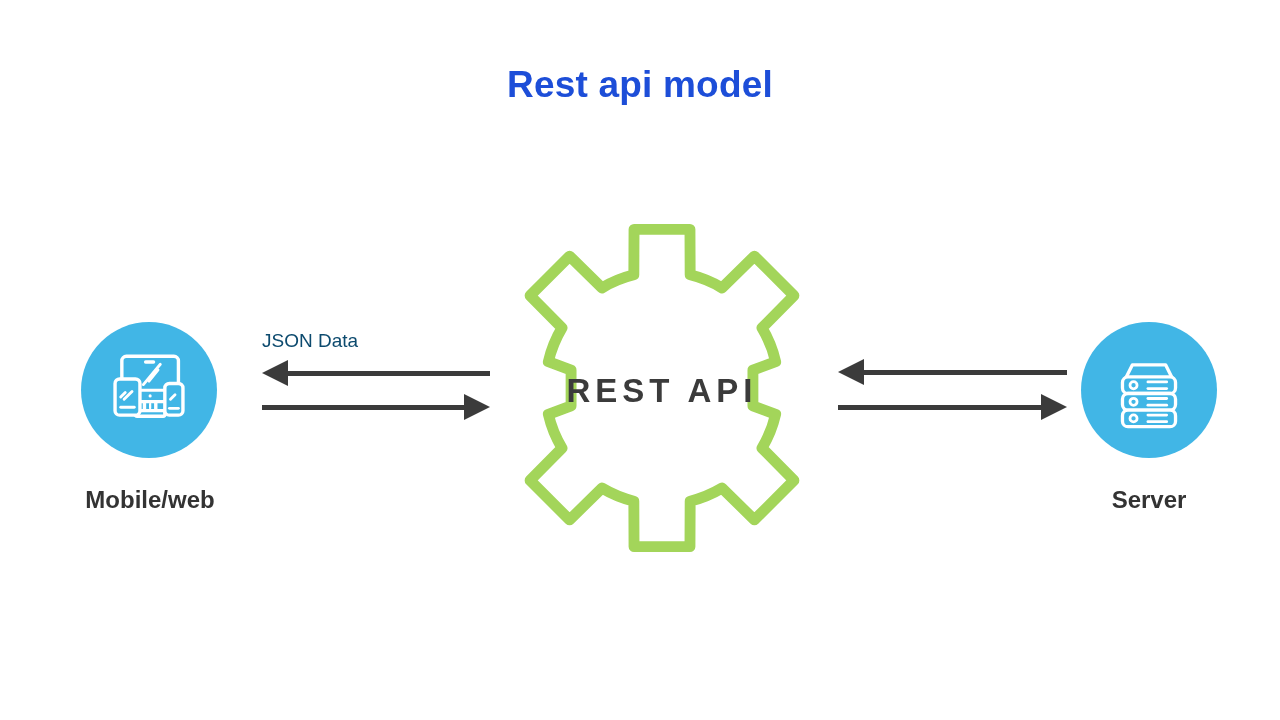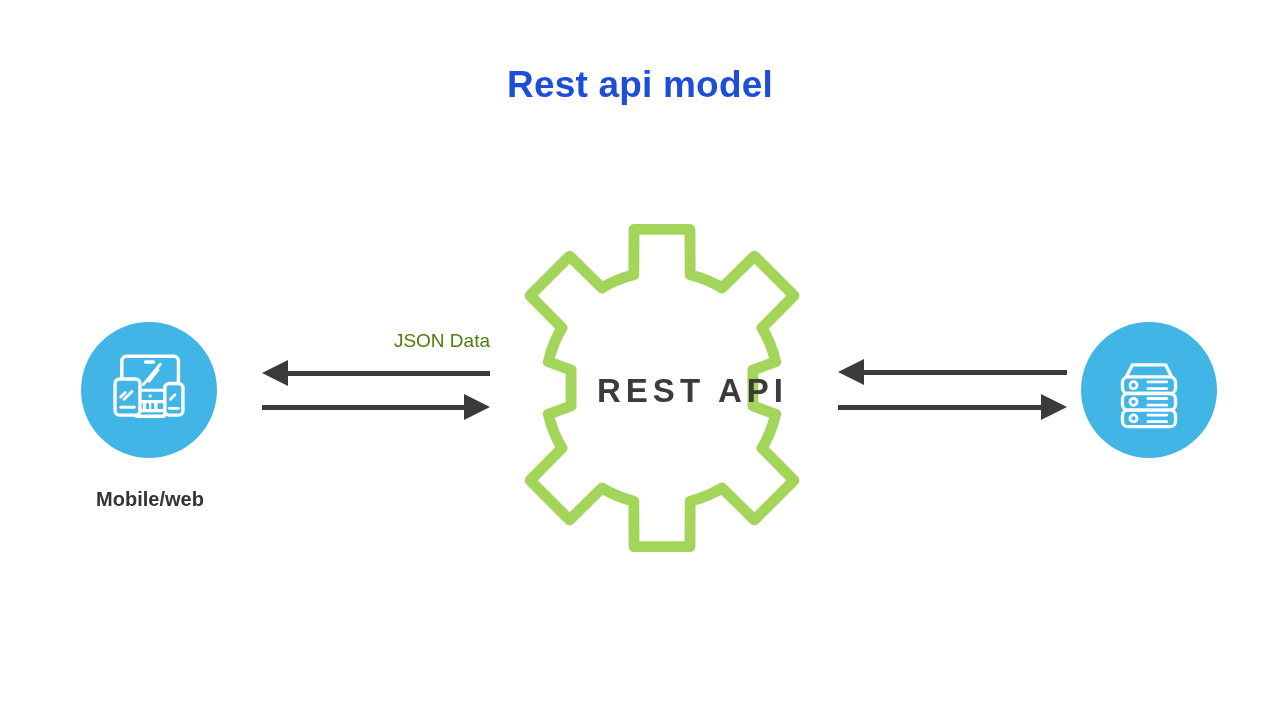--- a/index.html
+++ b/index.html
@@ -13,47 +13,47 @@
     letter-spacing:0.2px;
   }
   
   .node-circle {
     position:absolute; width:136px; height:136px; border-radius:50%;
     background:#41b6e6; display:flex; align-items:center; justify-content:center;
   }
   .client-circle { left:81px; top:322px; }
   .server-circle { left:1081px; top:322px; }
   .node-label {
-    position:absolute; text-align:center; font-size:20px; font-weight:bold;
+    position:absolute; text-align:center; font-size:24px; font-weight:bold;
     color:#333333; line-height:35px;
   }
   .client-label { left:10px; top:482px; width:280px; }
   .server-label { left:1029px; top:482px; width:240px; }
   
   .gear-svg { position:absolute; left:494px; top:220px; }
   .gear-label {
-    position:absolute; left:488px; top:372px; width:300px;
-    text-align:right; font-size:33px; font-weight:600; letter-spacing:5px;
+    position:absolute; left:512px; top:372px; width:300px;
+    text-align:center; font-size:33px; font-weight:600; letter-spacing:5px;
     color:#3b3b3b; white-space:nowrap;
   }
   
   .arrow { position:absolute; height:26px; }
   .arrow .shaft { position:absolute; top:10.5px; height:5px; background:#3b3b3b; }
   .arrow.point-left .shaft  { left:20px; right:0; }
   .arrow.point-right .shaft { left:0; right:20px; }
   .arrow .head { position:absolute; top:0; width:0; height:0;
     border-top:13px solid transparent; border-bottom:13px solid transparent; }
   .arrow.point-left .head  { left:0;  border-right:26px solid #3b3b3b; }
   .arrow.point-right .head { right:0; border-left:26px solid #3b3b3b; }
   .arrow-left-top     { left:262px; top:360px; width:228px; }
   .arrow-left-bottom  { left:262px; top:394px; width:228px; }
   .arrow-right-top    { left:838px; top:359px; width:229px; }
   .arrow-right-bottom { left:838px; top:394px; width:229px; }
   .flow-label {
-    position:absolute; text-align:right; color:#4d7c0f; font-weight:400;
+    position:absolute; text-align:left; color:#0c4a6e; font-weight:400;
     white-space:nowrap;
   }
   .flow-label-top    { left:262px; top:330px; width:228px; font-size:19px; }
   .flow-label-bottom { left:242px; top:427px; width:268px; font-size:18px; }
 </style>
 </head>
 <body>
 
 <div class="canvas">
 
@@ -126,20 +126,21 @@
         <line x1="37" y1="36.5" x2="54" y2="36.5" stroke-width="2.5"></line>
         <circle cx="24" cy="48.5" r="3.2" stroke-width="2.5"></circle>
         <line x1="37" y1="45.5" x2="54" y2="45.5" stroke-width="2.5"></line>
         <line x1="37" y1="51.5" x2="54" y2="51.5" stroke-width="2.5"></line>
         <circle cx="24" cy="63.5" r="3.2" stroke-width="2.5"></circle>
         <line x1="37" y1="60.5" x2="54" y2="60.5" stroke-width="2.5"></line>
         <line x1="37" y1="66.5" x2="54" y2="66.5" stroke-width="2.5"></line>
       </svg>
     </span>
   </div>
+  <div class="node-label server-label">Server</div>
 
   
   <div class="flow-label flow-label-top">JSON Data</div>
   <div class="arrow point-left arrow-left-top">
     <div class="head"></div>
     <div class="shaft"></div>
   </div>
   <div class="arrow point-right arrow-left-bottom">
     <div class="shaft"></div>
     <div class="head"></div>

